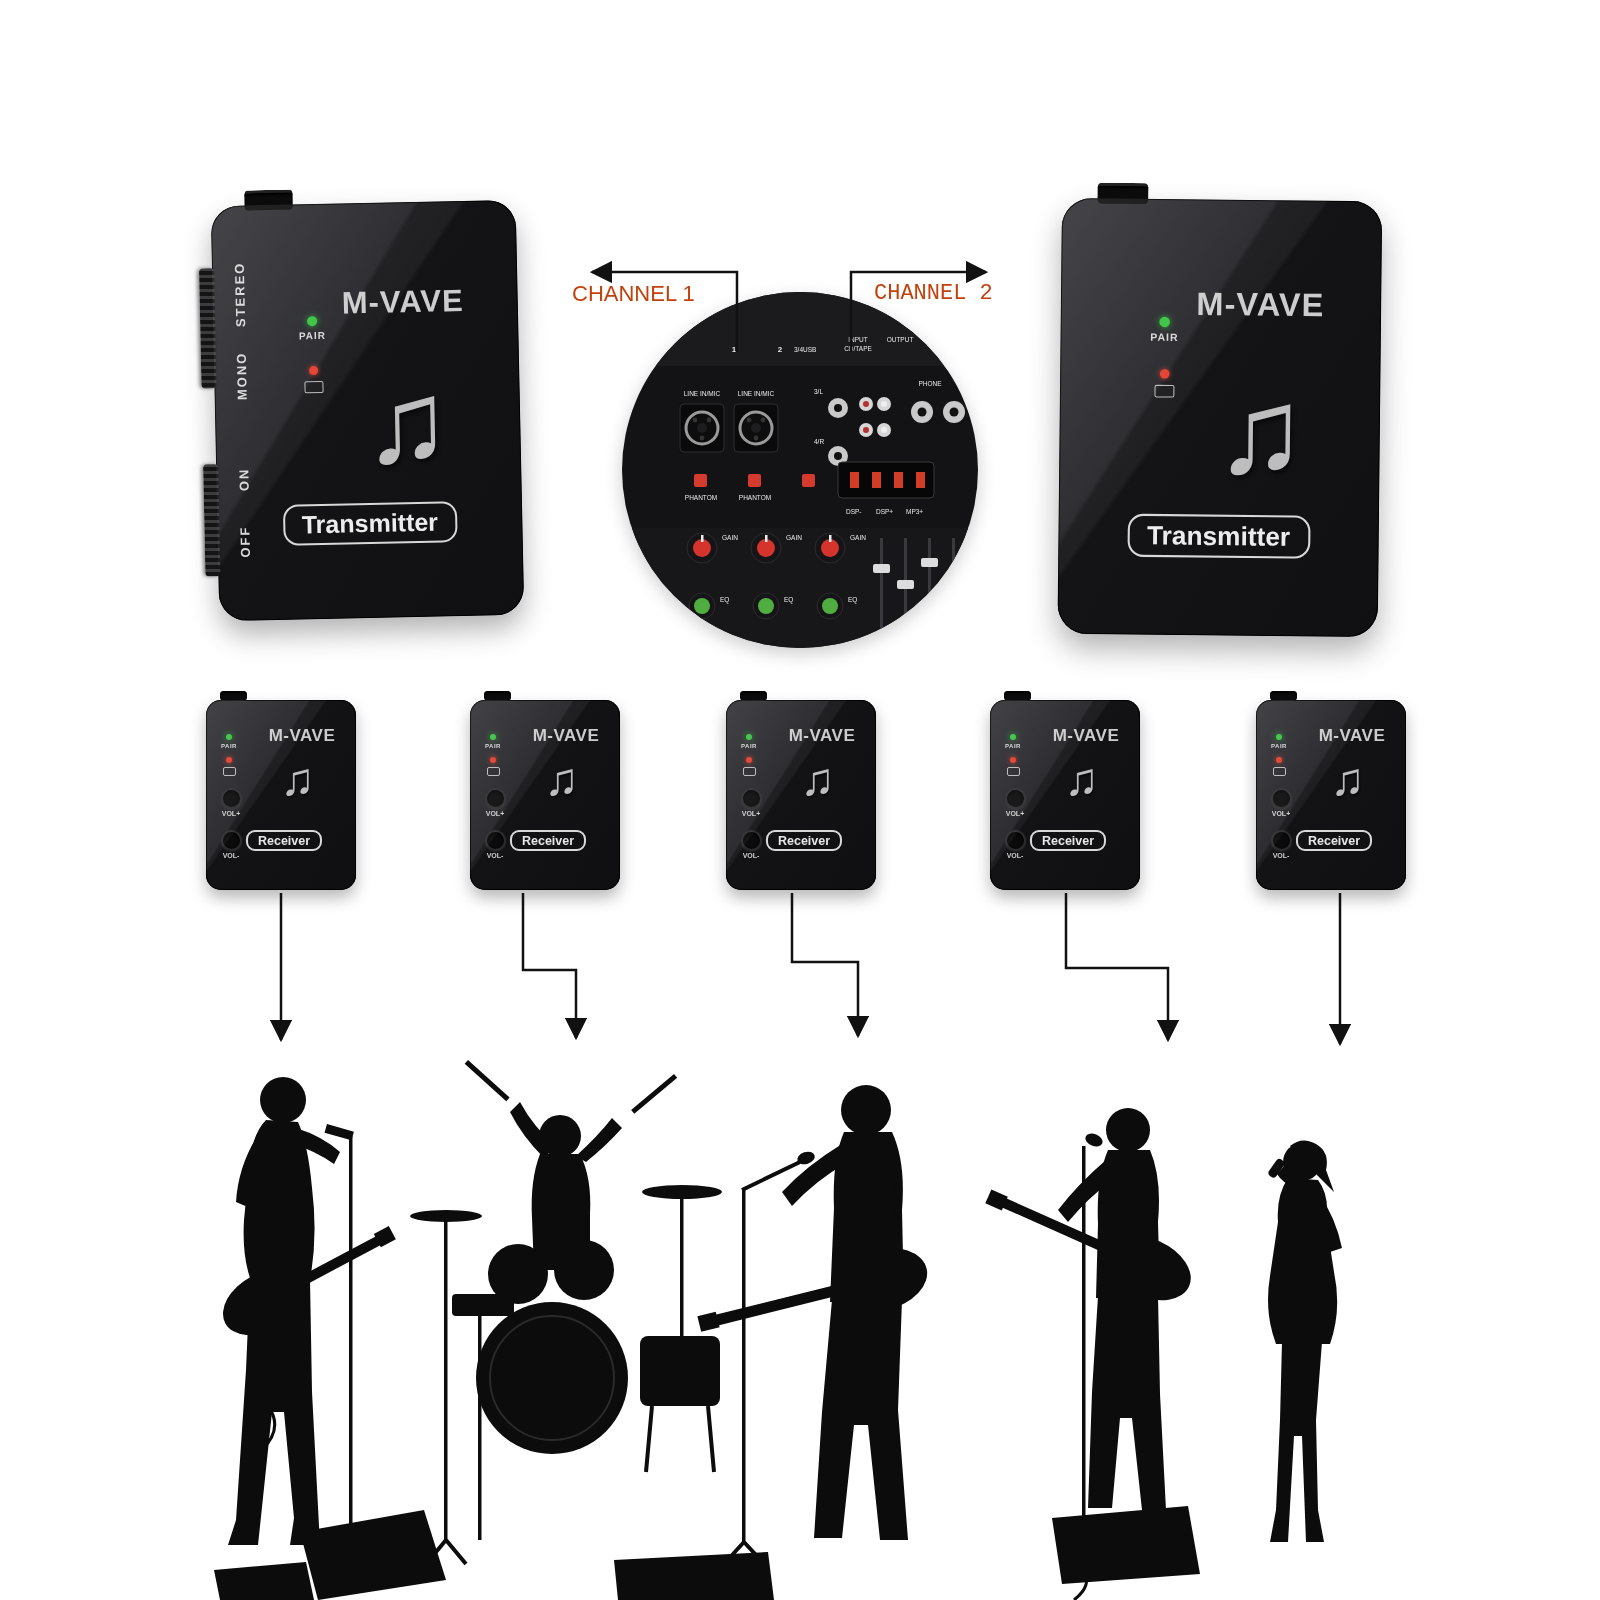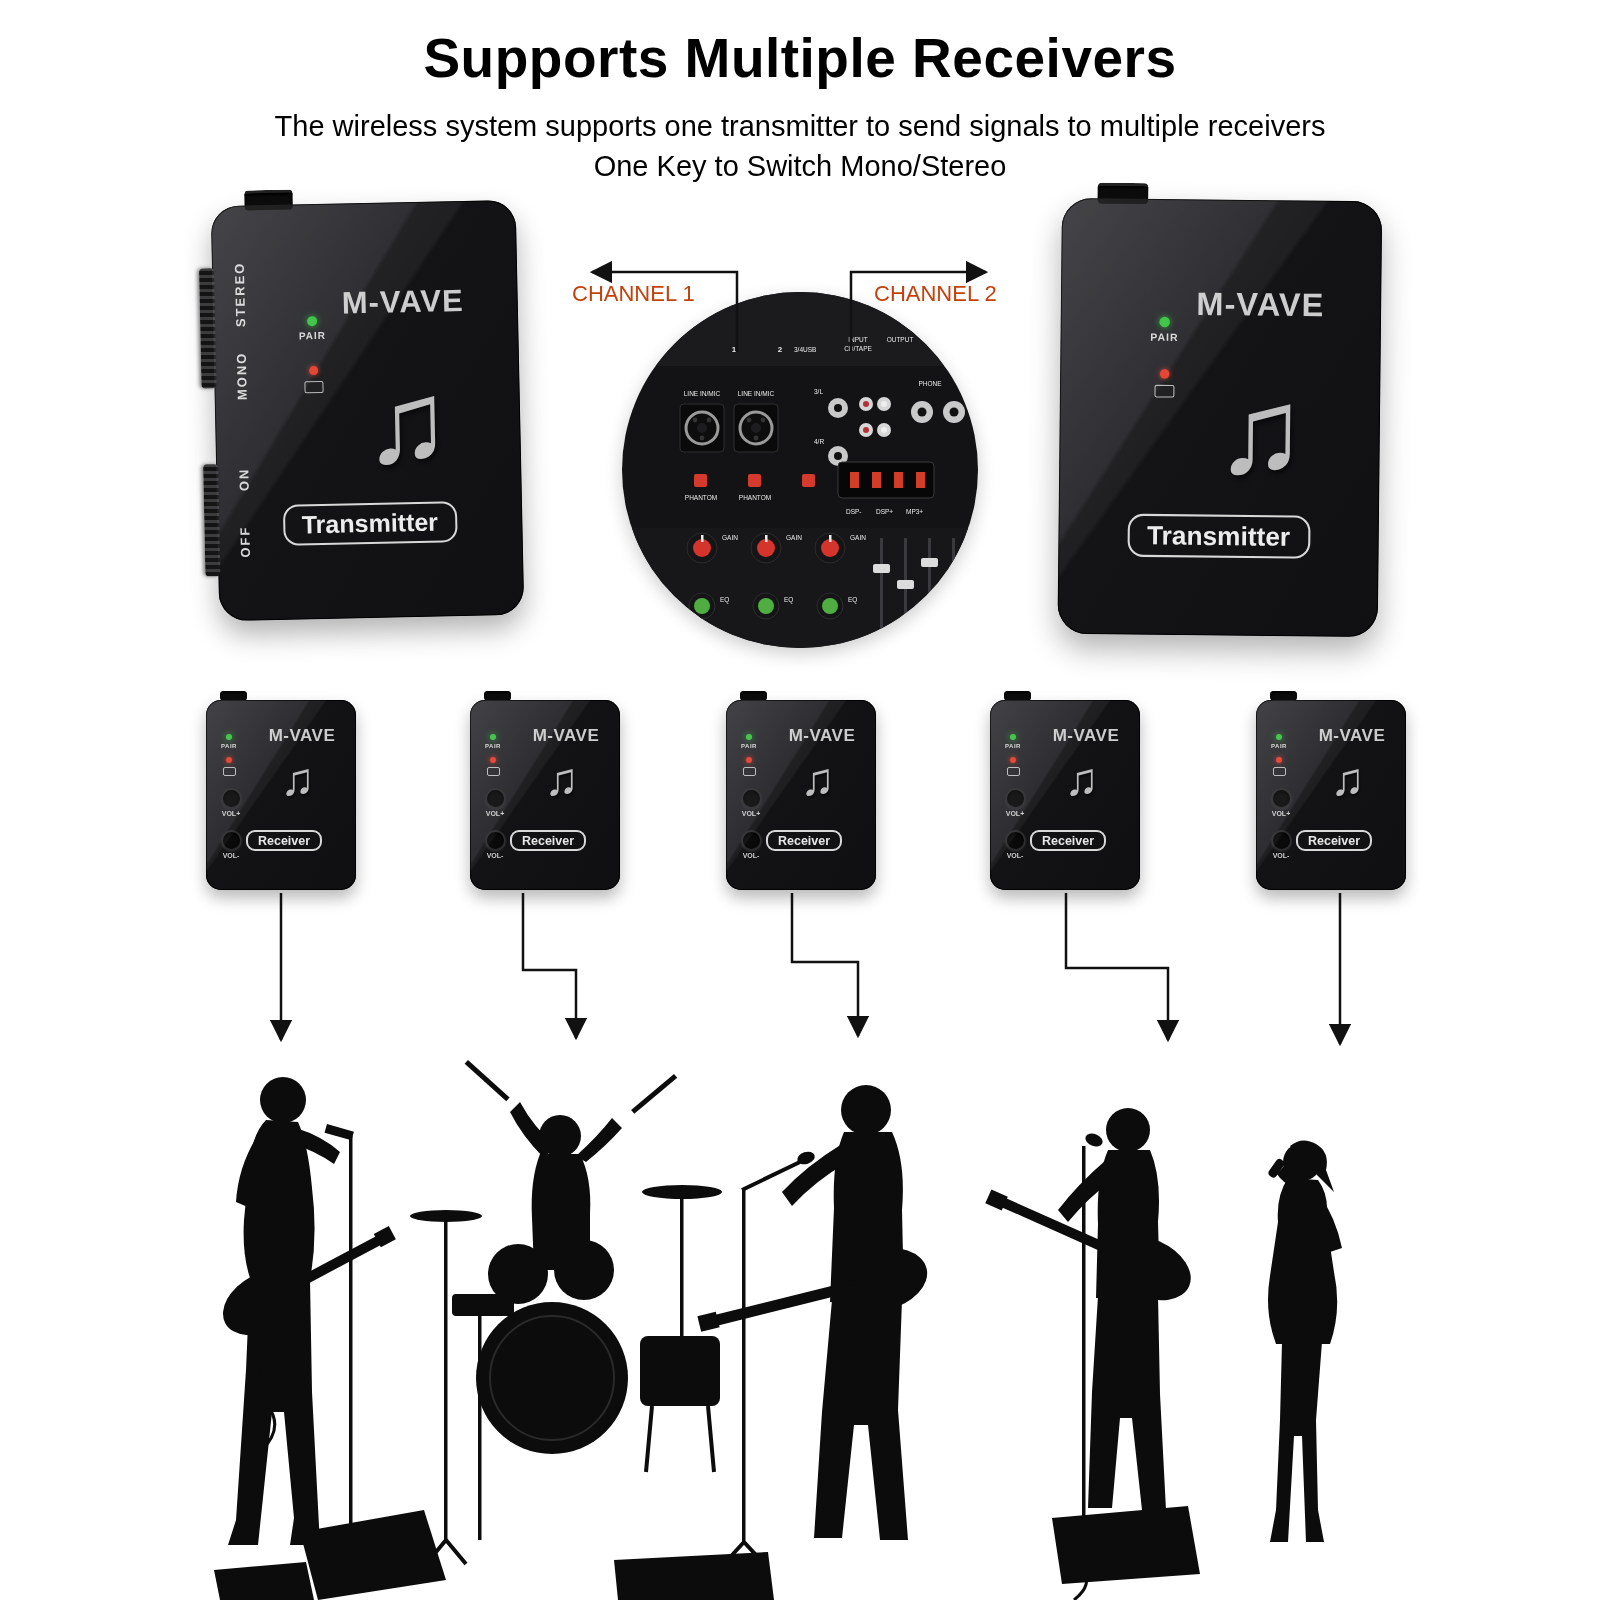--- a/index.html
+++ b/index.html
@@ -8,21 +8,21 @@
 
   
   .page-header{position:absolute;top:26px;left:0;width:100%;text-align:center;z-index:4;}
   .page-title{font-size:55px;font-weight:bold;letter-spacing:.5px;margin:0 0 16px 0;}
   .page-sub{font-size:29px;line-height:40px;margin:0;}
 
   
   .overlay{position:absolute;left:0;top:0;z-index:3;pointer-events:none;}
   .ch-label{position:absolute;font-size:22px;color:#c2410c;z-index:4;}
   #ch1-label{left:572px;top:281px;}
-  #ch2-label{left:874px;top:281px;}
+  #ch2-label{left:874px;top:281px;font-family:Liberation Mono, monospace;}
 
   
   .transmitter{position:absolute;width:305px;height:415px;border-radius:28px;z-index:2;
     background:linear-gradient(122deg,#303034 0%,#232327 36%,#141417 37%,#101013 100%);
     box-shadow:0 14px 28px rgba(0,0,0,.30), inset 0 0 0 1px #000;}
   .tx-left{left:215px;top:203px;transform:rotate(-1.2deg);}
   .tx-right{left:1062px;top:198px;transform:scale(1.05) rotate(.6deg);transform-origin:top left;}
   .sheen{position:absolute;inset:0;border-radius:inherit;pointer-events:none;
     background:linear-gradient(125deg,rgba(255,255,255,.10) 0%,rgba(255,255,255,.05) 42%,rgba(255,255,255,0) 43%);}
   .jack{position:absolute;background:#0b0b0c;border-radius:4px;box-shadow:inset 0 2px 2px #000;}
@@ -94,25 +94,20 @@
     border-radius:9px;padding:1.5px 10px;white-space:nowrap;}
 
   
   .band{position:absolute;left:0;top:1040px;z-index:0;}
 </style>
 </head>
 <body>
 
 <div class="page">
 
-  <div class="page-header">
-    <h1 class="page-title">Supports Multiple Receivers</h1>
-    <p class="page-sub">The wireless system supports one transmitter to send signals to multiple receivers</p>
-    <p class="page-sub">One Key to Switch Mono/Stereo</p>
-  </div>
 
   <svg class="overlay" width="1600" height="1600" viewBox="0 0 1600 1600">
     <defs>
       <marker id="arr" viewBox="0 0 10 10" refX="9" refY="5" markerWidth="9" markerHeight="9" orient="auto-start-reverse">
         <path d="M0 0 L10 5 L0 10 Z" fill="#111"></path>
       </marker>
     </defs>
     <g stroke="#111" stroke-width="2.5" fill="none">
       <path d="M737 352 L737 272 L592 272" marker-end="url(#arr)"></path>
       <path d="M851 352 L851 272 L986 272" marker-end="url(#arr)"></path>

